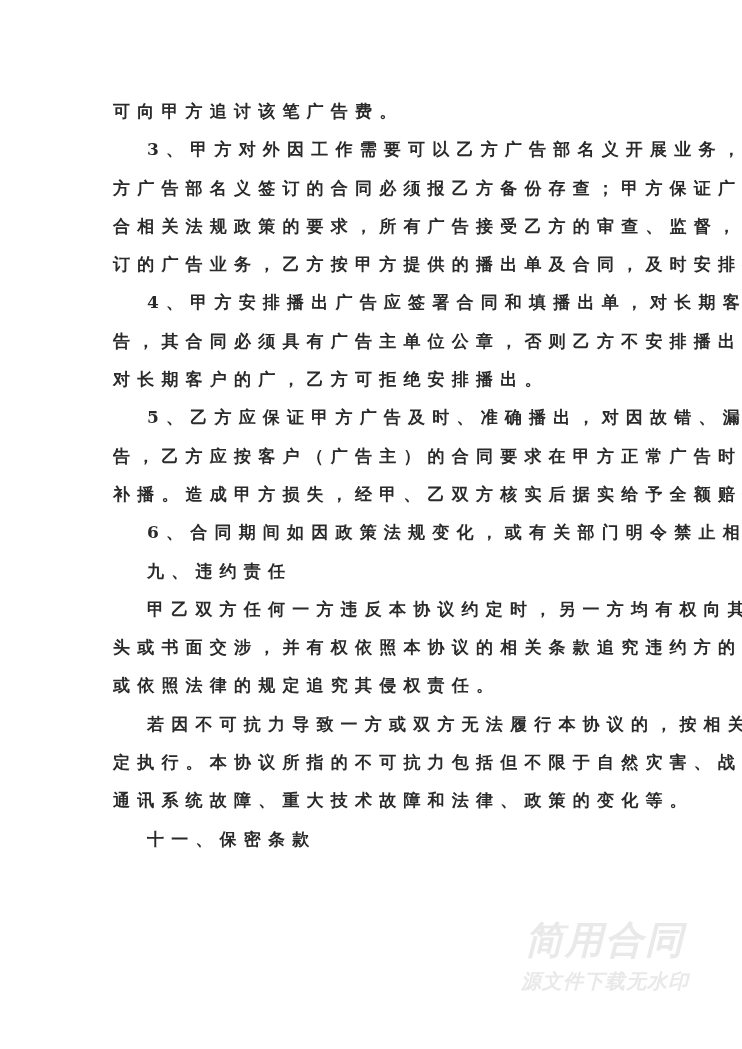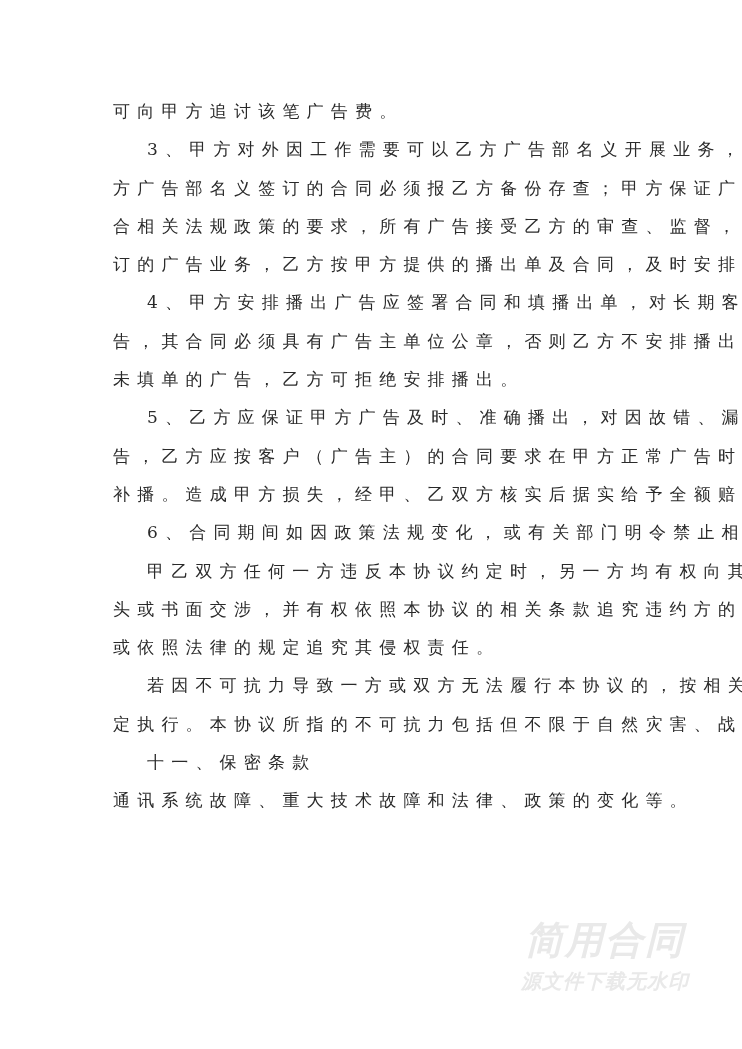--- a/index.html
+++ b/index.html
@@ -13,20 +13,21 @@
       position: relative;
       overflow: hidden;
       font-family: "DejaVu Serif", "Liberation Serif", serif;
       color: #2a2a2a;
     }
     .page {
       position: absolute;
       left: 113px;
       top: 92px;
       width: 530px;
+      font-weight: bold;
     }
     .line {
       height: 38.3px;
       line-height: 38.3px;
       font-size: 17px;
       letter-spacing: 7.2px;
       white-space: nowrap;
     }
     .indent {
       padding-left: 34px;
@@ -58,30 +59,31 @@
 <body>
 
 <div class="page">
   <div class="line">可向甲方追讨该笔广告费。</div>
   <div class="line indent">3、甲方对外因工作需要可以乙方广告部名义开展业务，但以乙</div>
   <div class="line">方广告部名义签订的合同必须报乙方备份存查；甲方保证广告内容符</div>
   <div class="line">合相关法规政策的要求，所有广告接受乙方的审查、监督，甲方所签</div>
   <div class="line">订的广告业务，乙方按甲方提供的播出单及合同，及时安排播出。</div>
   <div class="line indent">4、甲方安排播出广告应签署合同和填播出单，对长期客户的广</div>
   <div class="line">告，其合同必须具有广告主单位公章，否则乙方不安排播出；对甲方</div>
-  <div class="line">未填单的广告，乙方可拒绝安排播出。</div>
+  <div class="line">对长期客户的广，乙方可拒绝安排播出。</div>
   <div class="line indent">5、乙方应保证甲方广告及时、准确播出，对因故错、漏播的广</div>
   <div class="line">告，乙方应按客户（广告主）的合同要求在甲方正常广告时间内安排</div>
   <div class="line">补播。造成甲方损失，经甲、乙双方核实后据实给予全额赔偿。</div>
   <div class="line indent">6、合同期间如因政策法规变化，或有关部门明令禁止相关广告</div>
+  <div class="line indent">九、违约责任</div>
   <div class="line indent">甲乙双方任何一方违反本协议约定时，另一方均有权向其提出口</div>
   <div class="line">头或书面交涉，并有权依照本协议的相关条款追究违约方的违约责任，</div>
   <div class="line">或依照法律的规定追究其侵权责任。</div>
   <div class="line indent">若因不可抗力导致一方或双方无法履行本协议的，按相关法律规</div>
   <div class="line">定执行。本协议所指的不可抗力包括但不限于自然灾害、战争、外部</div>
+  <div class="line">通讯系统故障、重大技术故障和法律、政策的变化等。</div>
   <div class="line indent">十一、保密条款</div>
-  <div class="line">通讯系统故障、重大技术故障和法律、政策的变化等。</div>
 </div>
 
 <div class="watermark">
   <div class="wm-title">简用合同</div>
   <div class="wm-sub">源文件下载无水印</div>
 </div>
 
 </body></html>

